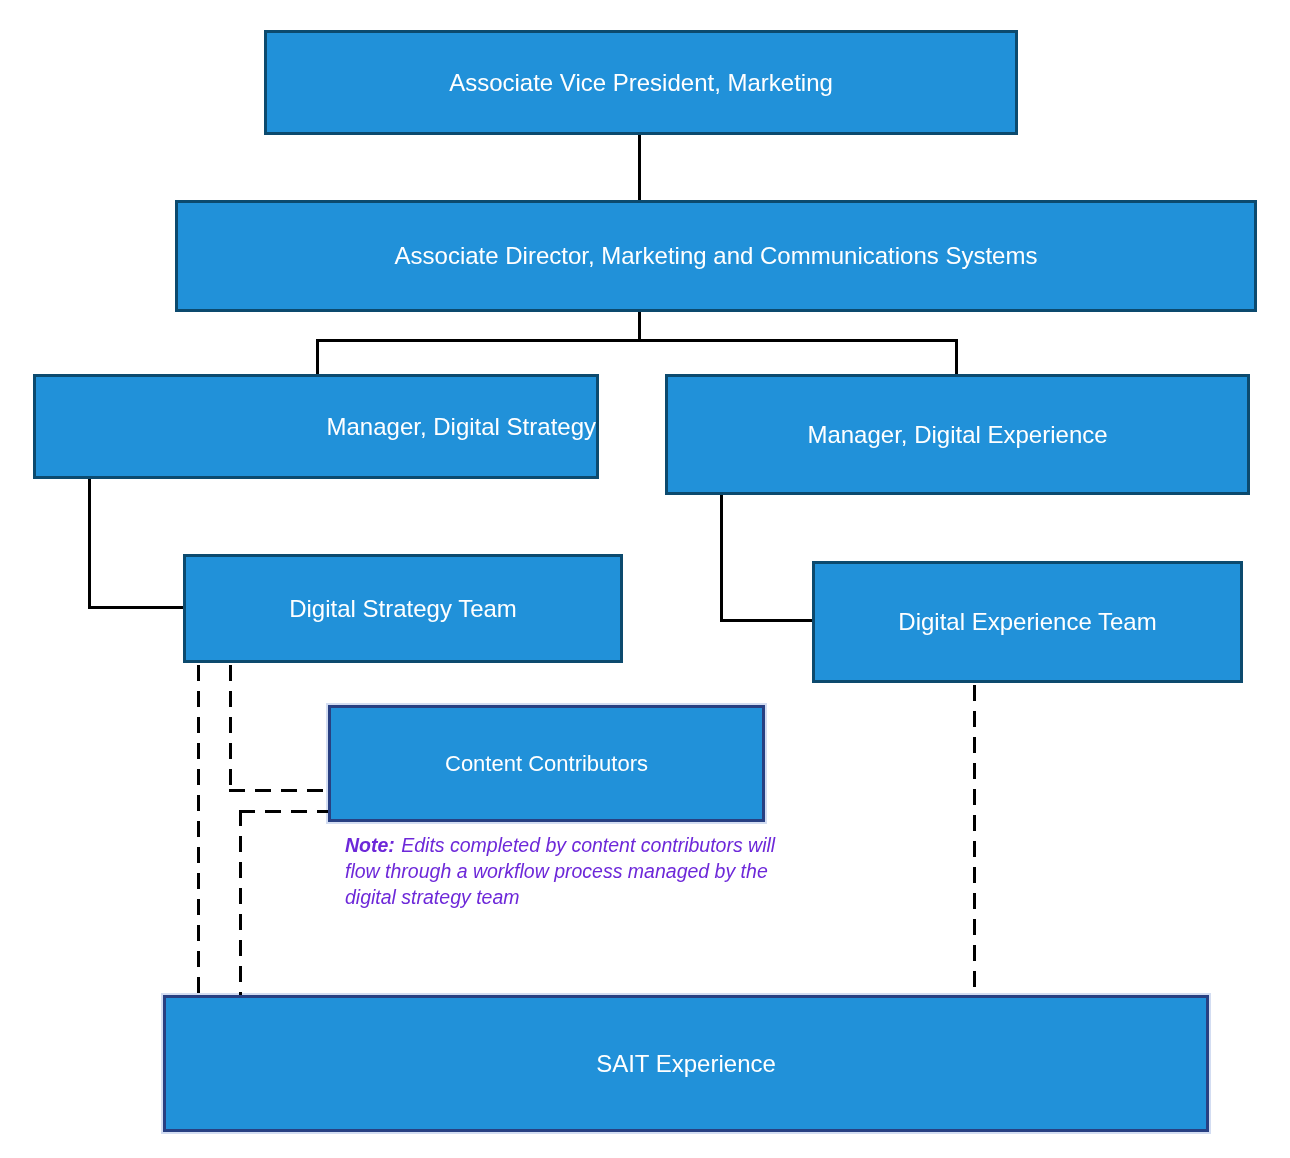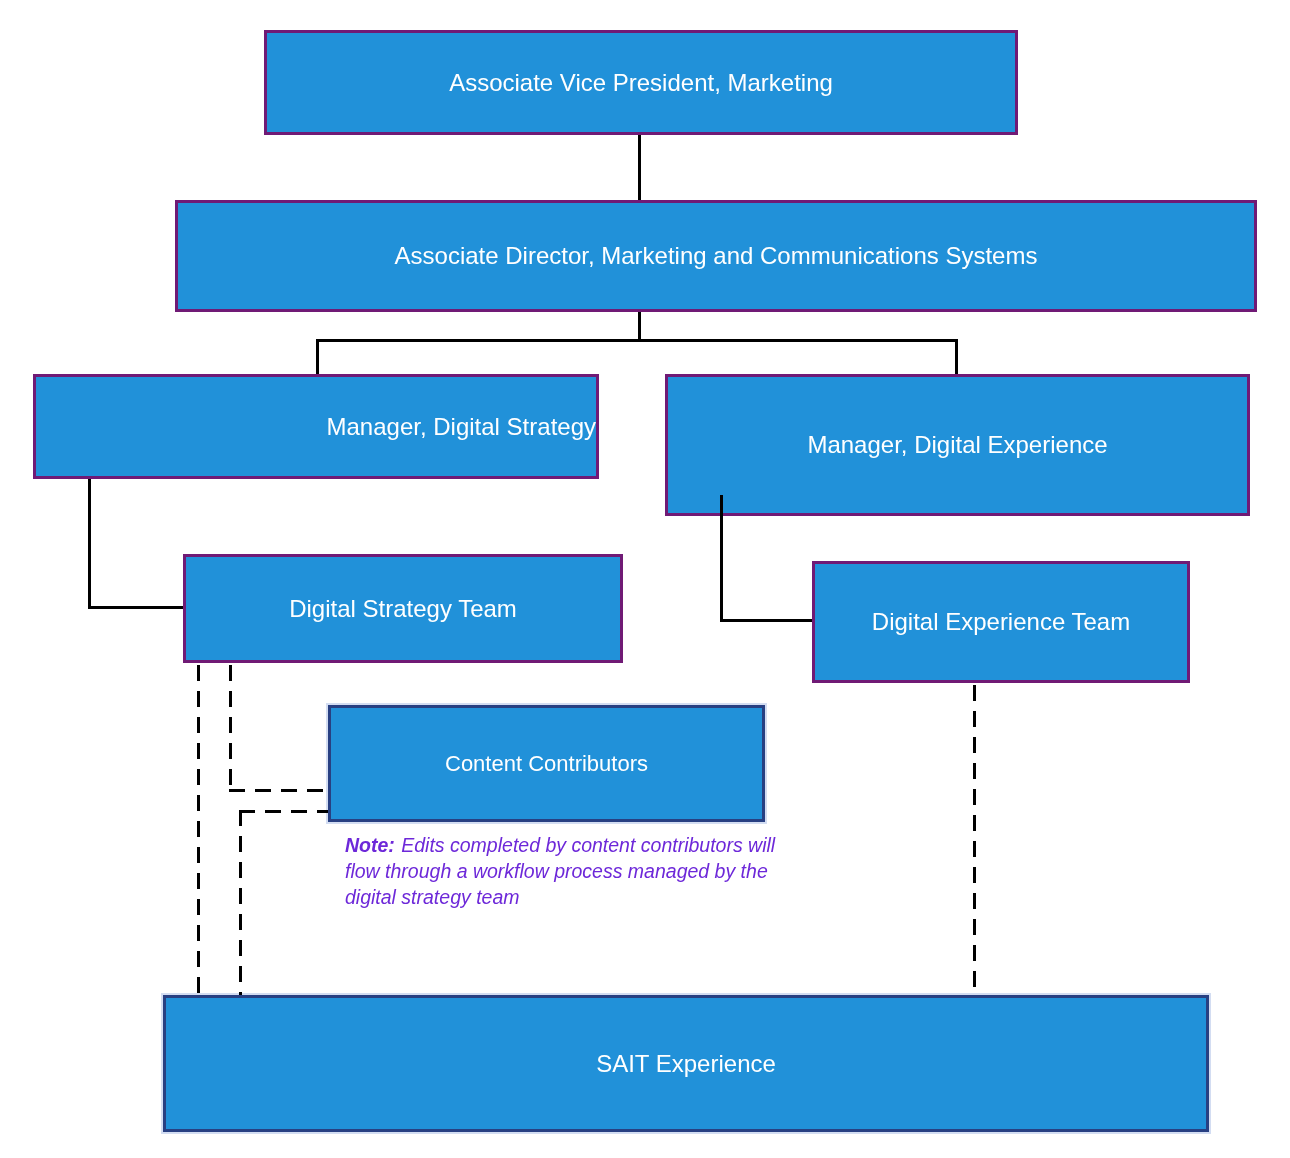--- a/index.html
+++ b/index.html
@@ -12,28 +12,28 @@
   }
   .node{
     position:absolute;
     background:#2191D9;
     display:flex;align-items:center;justify-content:center;
     text-align:center;
     color:#ffffff;
     font-size:24px;
     box-sizing:border-box;
   }
-  .node.black-border{border:3px solid #701a75;}
+  .node.black-border{border:3px solid #0c4a6e;}
   .node.navy-border{border:3px solid #284082; box-shadow:0 0 0 2px #d3ddf2;}
   .n-avp  {left:264px; top:30px;  width:754px;  height:105px;}
   .n-ad   {left:175px; top:200px; width:1082px;  height:112px;}
   .n-mgrds{left:33px;  top:374px; width:566px;  height:105px;justify-content:flex-end;}
-  .n-mgrde{left:665px; top:374px; width:585px;  height:142px;}
+  .n-mgrde{left:665px; top:374px; width:585px;  height:121px;}
   .n-dst  {left:183px; top:554px; width:440px;  height:109px;}
-  .n-det  {left:812px; top:561px; width:378px;  height:122px;}
+  .n-det  {left:812px; top:561px; width:431px;  height:122px;}
   .n-cc   {left:328px; top:705px; width:437px;  height:117px; font-size:22px;}
   .n-sait {left:163px; top:995px; width:1046px; height:137px; border-width:4px;}
   .conn{position:absolute;background:#000000;}
   .conn.v{width:3px;}
   .conn.h{height:3px;}
   .dash-v{
     position:absolute;width:3px;
     background:repeating-linear-gradient(180deg,#000 0 16px,transparent 16px 26px);
   }
   .dash-h{

